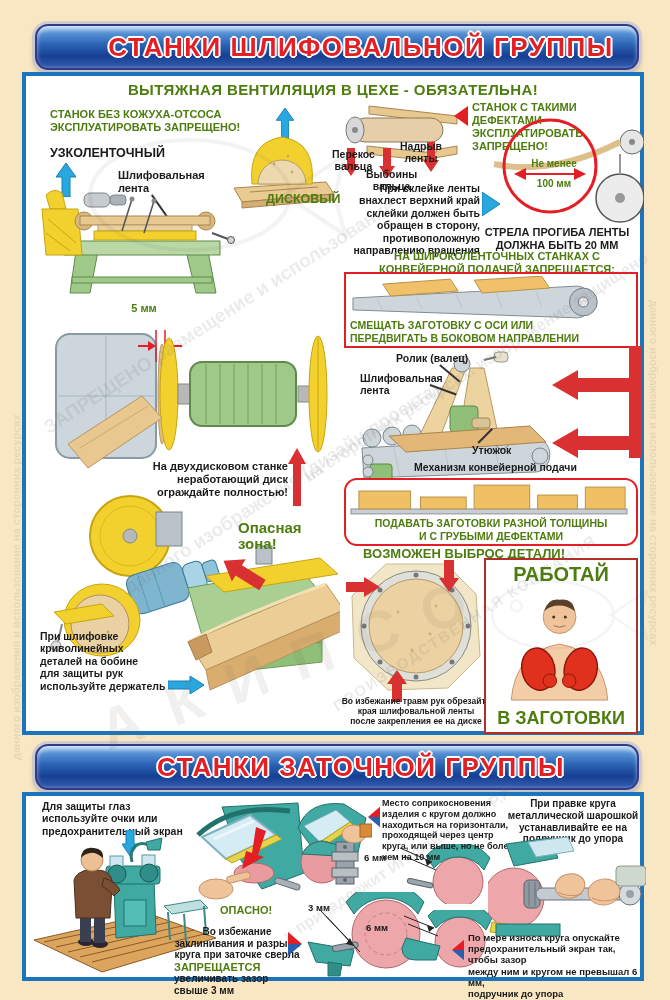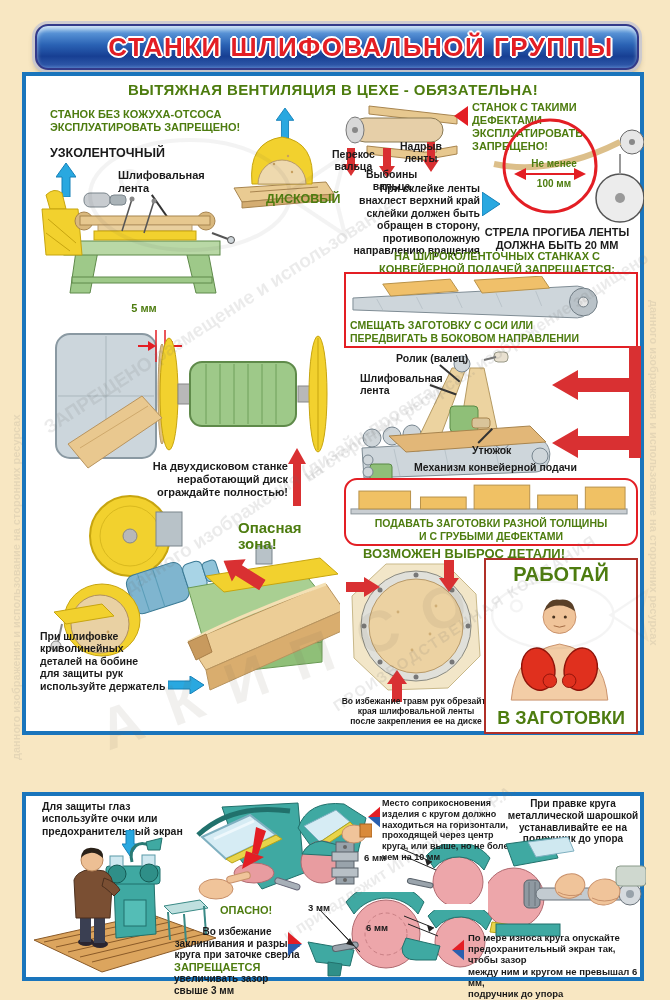--- a/index.html
+++ b/index.html
@@ -338,20 +338,23 @@
         <path d="M66,35 Q72,38 78,35" stroke="#a06840" fill="none"></path>
         <ellipse cx="50" cy="80" rx="17" ry="22" transform="rotate(-12 50 80)" fill="#e0301e" stroke="#90140a" stroke-width="1.5"></ellipse>
         <ellipse cx="94" cy="80" rx="17" ry="22" transform="rotate(12 94 80)" fill="#e0301e" stroke="#90140a" stroke-width="1.5"></ellipse>
         <circle cx="62" cy="92" r="7" fill="#e0301e" stroke="#90140a"></circle>
         <circle cx="82" cy="92" r="7" fill="#e0301e" stroke="#90140a"></circle>
       </svg>
       <div class="t red b8 c" style="left:0;bottom:3px;width:100%;font-size:18px;position:absolute;">В ЗАГОТОВКИ</div>
     </div>
   </div>
 
+  <div class="banner" style="top:744px;">
+    <div class="banner-text">СТАНКИ ЗАТОЧНОЙ ГРУППЫ</div>
+  </div>
 
   <div class="panel" id="panel2">
 
     <div class="t pre" style="left:16px;top:4px;font-size:10.5px;font-weight:600;">Для защиты глаз
 используйте очки или
 предохранительный экран</div>
     <svg class="abs" style="left:96px;top:34px;" width="16" height="26" viewBox="0 0 16 26">
       <polygon points="4,0 12,0 12,14 16,14 8,26 0,14 4,14" fill="#29a8e0" stroke="#1580b8"></polygon>
     </svg>
 

